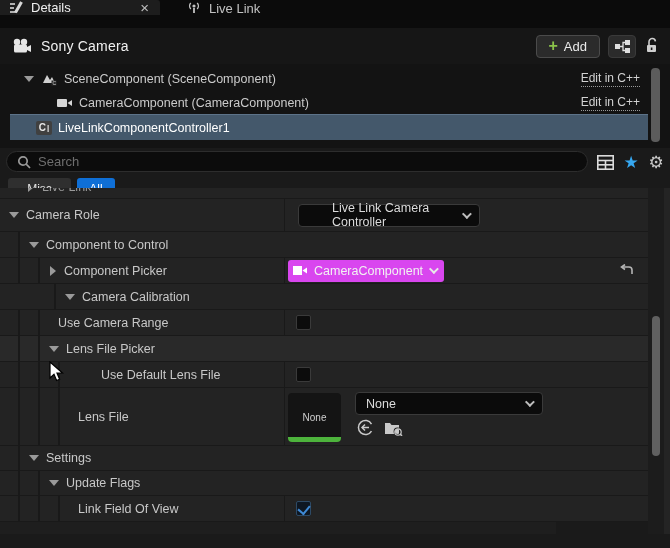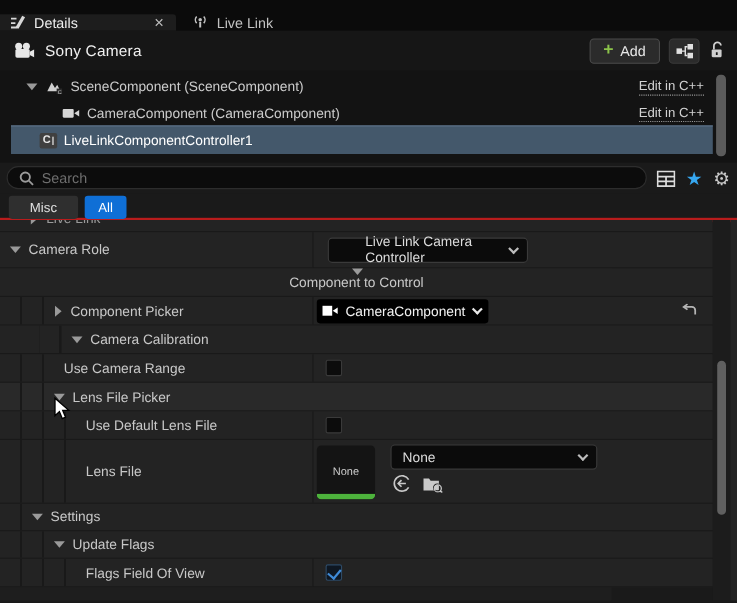--- a/index.html
+++ b/index.html
@@ -2,21 +2,21 @@
 <html><head>
 <meta charset="utf-8">
 <style>
   * { margin:0; padding:0; box-sizing:border-box; }
   html,body { width:670px; height:548px; background:#1a1a1a; overflow:hidden;
     font-family:"Liberation Sans", sans-serif; -webkit-font-smoothing:antialiased; }
   .abs { position:absolute; }
   #stage { position:relative; width:670px; height:548px; background:#1a1a1a; }
 
   
-  #tabbar { left:0; top:0; width:670px; height:28px; background:#0b0b0b; display:flex; align-items:flex-end; }
+  #tabbar { left:0; top:0; width:670px; height:28px; background:#0b0b0b; display:flex; align-items:flex-start;gap:12px; }
   .tab-active { width:160px; background:#1d1d1d; display:flex; align-items:center; gap:7px; padding:0 8px 0 9px; border-top-right-radius:3px; }
   .tab-active .tab-label { color:#efefef; font-size:13px; flex:1; }
   .tab-close { color:#bdbdbd; font-size:15px; line-height:1; cursor:default; padding:0 3px; }
   .tab-plain { display:flex; align-items:center; gap:7px; padding:0 14px; color:#c2c2c2; font-size:13px; }
 
   
   #header { left:0; top:28px; width:670px; height:36px; background:#161616; display:flex; align-items:center; padding:0 10px 0 12px; }
   #header .title { color:#f0f0f0; font-size:14px; margin-left:9px; letter-spacing:.2px; }
   .hdr-right { margin-left:auto; display:flex; align-items:center; gap:8px; }
   .btn-add { display:flex; align-items:center; gap:6px; background:#2b2b2b; border:1px solid #4b4b4b; border-radius:4px; height:23px; padding:0 12px; }
@@ -44,39 +44,39 @@
   .star-glyph { font-size:17px; color:#36a7f0; line-height:1; }
   .gear-glyph { font-size:17px; color:#c9c9c9; line-height:1; }
 
   
   #chiprow { left:0; top:176px; width:670px; height:26px; background:#1a1a1a; border-bottom:4px solid #b91c1c; }
   .chip { position:absolute; top:2px; height:21px; border-radius:3px; display:flex; align-items:center; justify-content:center; font-size:12px; }
   .chip-misc { left:8px; width:63px; background:#2f2f2f; color:#e2e2e2; }
   .chip-all { left:77px; width:38px; background:#0f6fd6; color:#fff; }
 
   
-  #props { left:0; top:200px; width:556px; height:346px; background:#1e1e1e; }
+  #props { left:0; top:188px; width:556px; height:346px; background:#1e1e1e; }
   .prow { position:relative; width:648px; background:#232323; display:flex; align-items:center; color:#c8c8c8; font-size:12.5px; border-bottom:1px solid #191919; }
   .rails { align-self:stretch; flex:none; background:repeating-linear-gradient(90deg, transparent 0 18px, #191919 18px 20px); }
   .d0 .rails { width:0; } .d1 .rails { width:20px; } .d2 .rails { width:40px; } .d3 .rails { width:60px; }
   .tri { width:0; height:0; flex:none; }
   .tri-down { border-left:5px solid transparent; border-right:5px solid transparent; border-top:6px solid #9a9a9a; margin:0 7px 0 9px; }
   .tri-right { border-top:5px solid transparent; border-bottom:5px solid transparent; border-left:6px solid #9a9a9a; margin:0 8px 0 10px; }
   .no-tri { margin-left:18px; }
   .with-val::before { content:''; position:absolute; left:284px; top:0; bottom:0; width:1px; background:#191919; }
   .val { position:absolute; left:296px; display:flex; align-items:center; }
   .hover-row { background:#292929;text-align:right; }
 
   .checkbox { width:15px; height:15px; background:#0c0c0c; border:1px solid #3a3a3a; border-radius:2px; position:relative; }
   .checkbox.checked { background:#0e1722; border-color:#2d4a66; }
   .checkbox.checked::after { content:''; position:absolute; left:3px; top:1px; width:6px; height:9px;
     border-right:2.5px solid #3f8ad6; border-bottom:2.5px solid #3f8ad6; transform:rotate(40deg); }
 
   .combo-dark { background:#0b0b0b; border:1px solid #3a3a3a; border-radius:4px; height:23px; display:flex; align-items:center; padding:0 10px; color:#dcdcdc; font-size:12.5px; gap:10px; }
-  .combo-gray { background:#000000; border-radius:3px; height:22px; display:flex; align-items:center; padding:0 8px 0 5px; color:#f2f2f2; font-size:12.5px; gap:6px; }
+  .combo-gray { background:#d946ef; border-radius:3px; height:22px; display:flex; align-items:center; padding:0 8px 0 5px; color:#f2f2f2; font-size:12.5px; gap:6px; }
   .chev { width:7px; height:7px; border-right:2px solid #bdbdbd; border-bottom:2px solid #bdbdbd; transform:rotate(45deg) translateY(-2px); flex:none; }
 
   .thumb { position:absolute; left:288px; top:5px; width:53px; height:49px; background:#141414; border-radius:4px; overflow:hidden; display:flex; align-items:center; justify-content:center; }
   .thumb .tlabel { color:#cfcfcf; font-size:10px; }
   .thumb .greenbar { position:absolute; left:0; right:0; bottom:0; height:5px; background:#4db33c; }
   .lf-combo { position:absolute; left:355px; top:4px; width:188px; }
   .lf-icons { position:absolute; left:357px; top:31px; display:flex; gap:10px; align-items:center; }
 
   .reset-btn { position:absolute; right:14px; display:flex; }
 
@@ -240,21 +240,21 @@
       <span class="tri tri-down"></span>
       <span>Camera Role</span>
       <div class="val" style="left:298px;">
         <div class="combo-dark" style="width:182px;padding-left:33px;">
           <span style="flex:1;">Live Link Camera Controller</span>
           <span class="chev"></span>
         </div>
       </div>
     </div>
 
-    <div class="prow d1" style="height:26px;flex-direction:column;">
+    <div class="prow d1" style="height:26px;">
       <div class="rails"></div>
       <span class="tri tri-down"></span>
       <span>Component to Control</span>
     </div>
 
     <div class="prow d2 with-val" style="height:26px;">
       <div class="rails"></div>
       <span class="tri tri-right"></span>
       <span>Component Picker</span>
       <div class="val" style="left:288px;">
@@ -290,21 +290,21 @@
           <div class="checkbox"></div>
         </div>
     </div>
 
     <div class="prow d2 hover-row" style="height:26px;">
       <div class="rails"></div>
       <span class="tri tri-down"></span>
       <span>Lens File Picker</span>
     </div>
 
-    <div class="prow d3 with-val" style="height:26px;">
+    <div class="prow d3 with-val" style="height:26px;gap:23px;">
       <div class="rails"></div>
       <span class="no-tri">Use Default Lens File</span>
       <div class="val">
           <div class="checkbox"></div>
         </div>
     </div>
 
     <div class="prow d3 with-val" style="height:58px;">
       <div class="rails"></div>
       <span class="no-tri">Lens File</span>
@@ -342,21 +342,21 @@
     </div>
 
     <div class="prow d2" style="height:25px;">
       <div class="rails"></div>
       <span class="tri tri-down"></span>
       <span>Update Flags</span>
     </div>
 
     <div class="prow d3 with-val" style="height:26px;">
       <div class="rails"></div>
-      <span class="no-tri">Flags Field Of View</span>
+      <span class="no-tri">Link Field Of View</span>
       <div class="val">
           <div class="checkbox checked"></div>
         </div>
     </div>
 
     <div id="prop-scroll">
       <div class="thumb2"></div>
     </div>
     <div id="right-strip"></div>
   </div>

